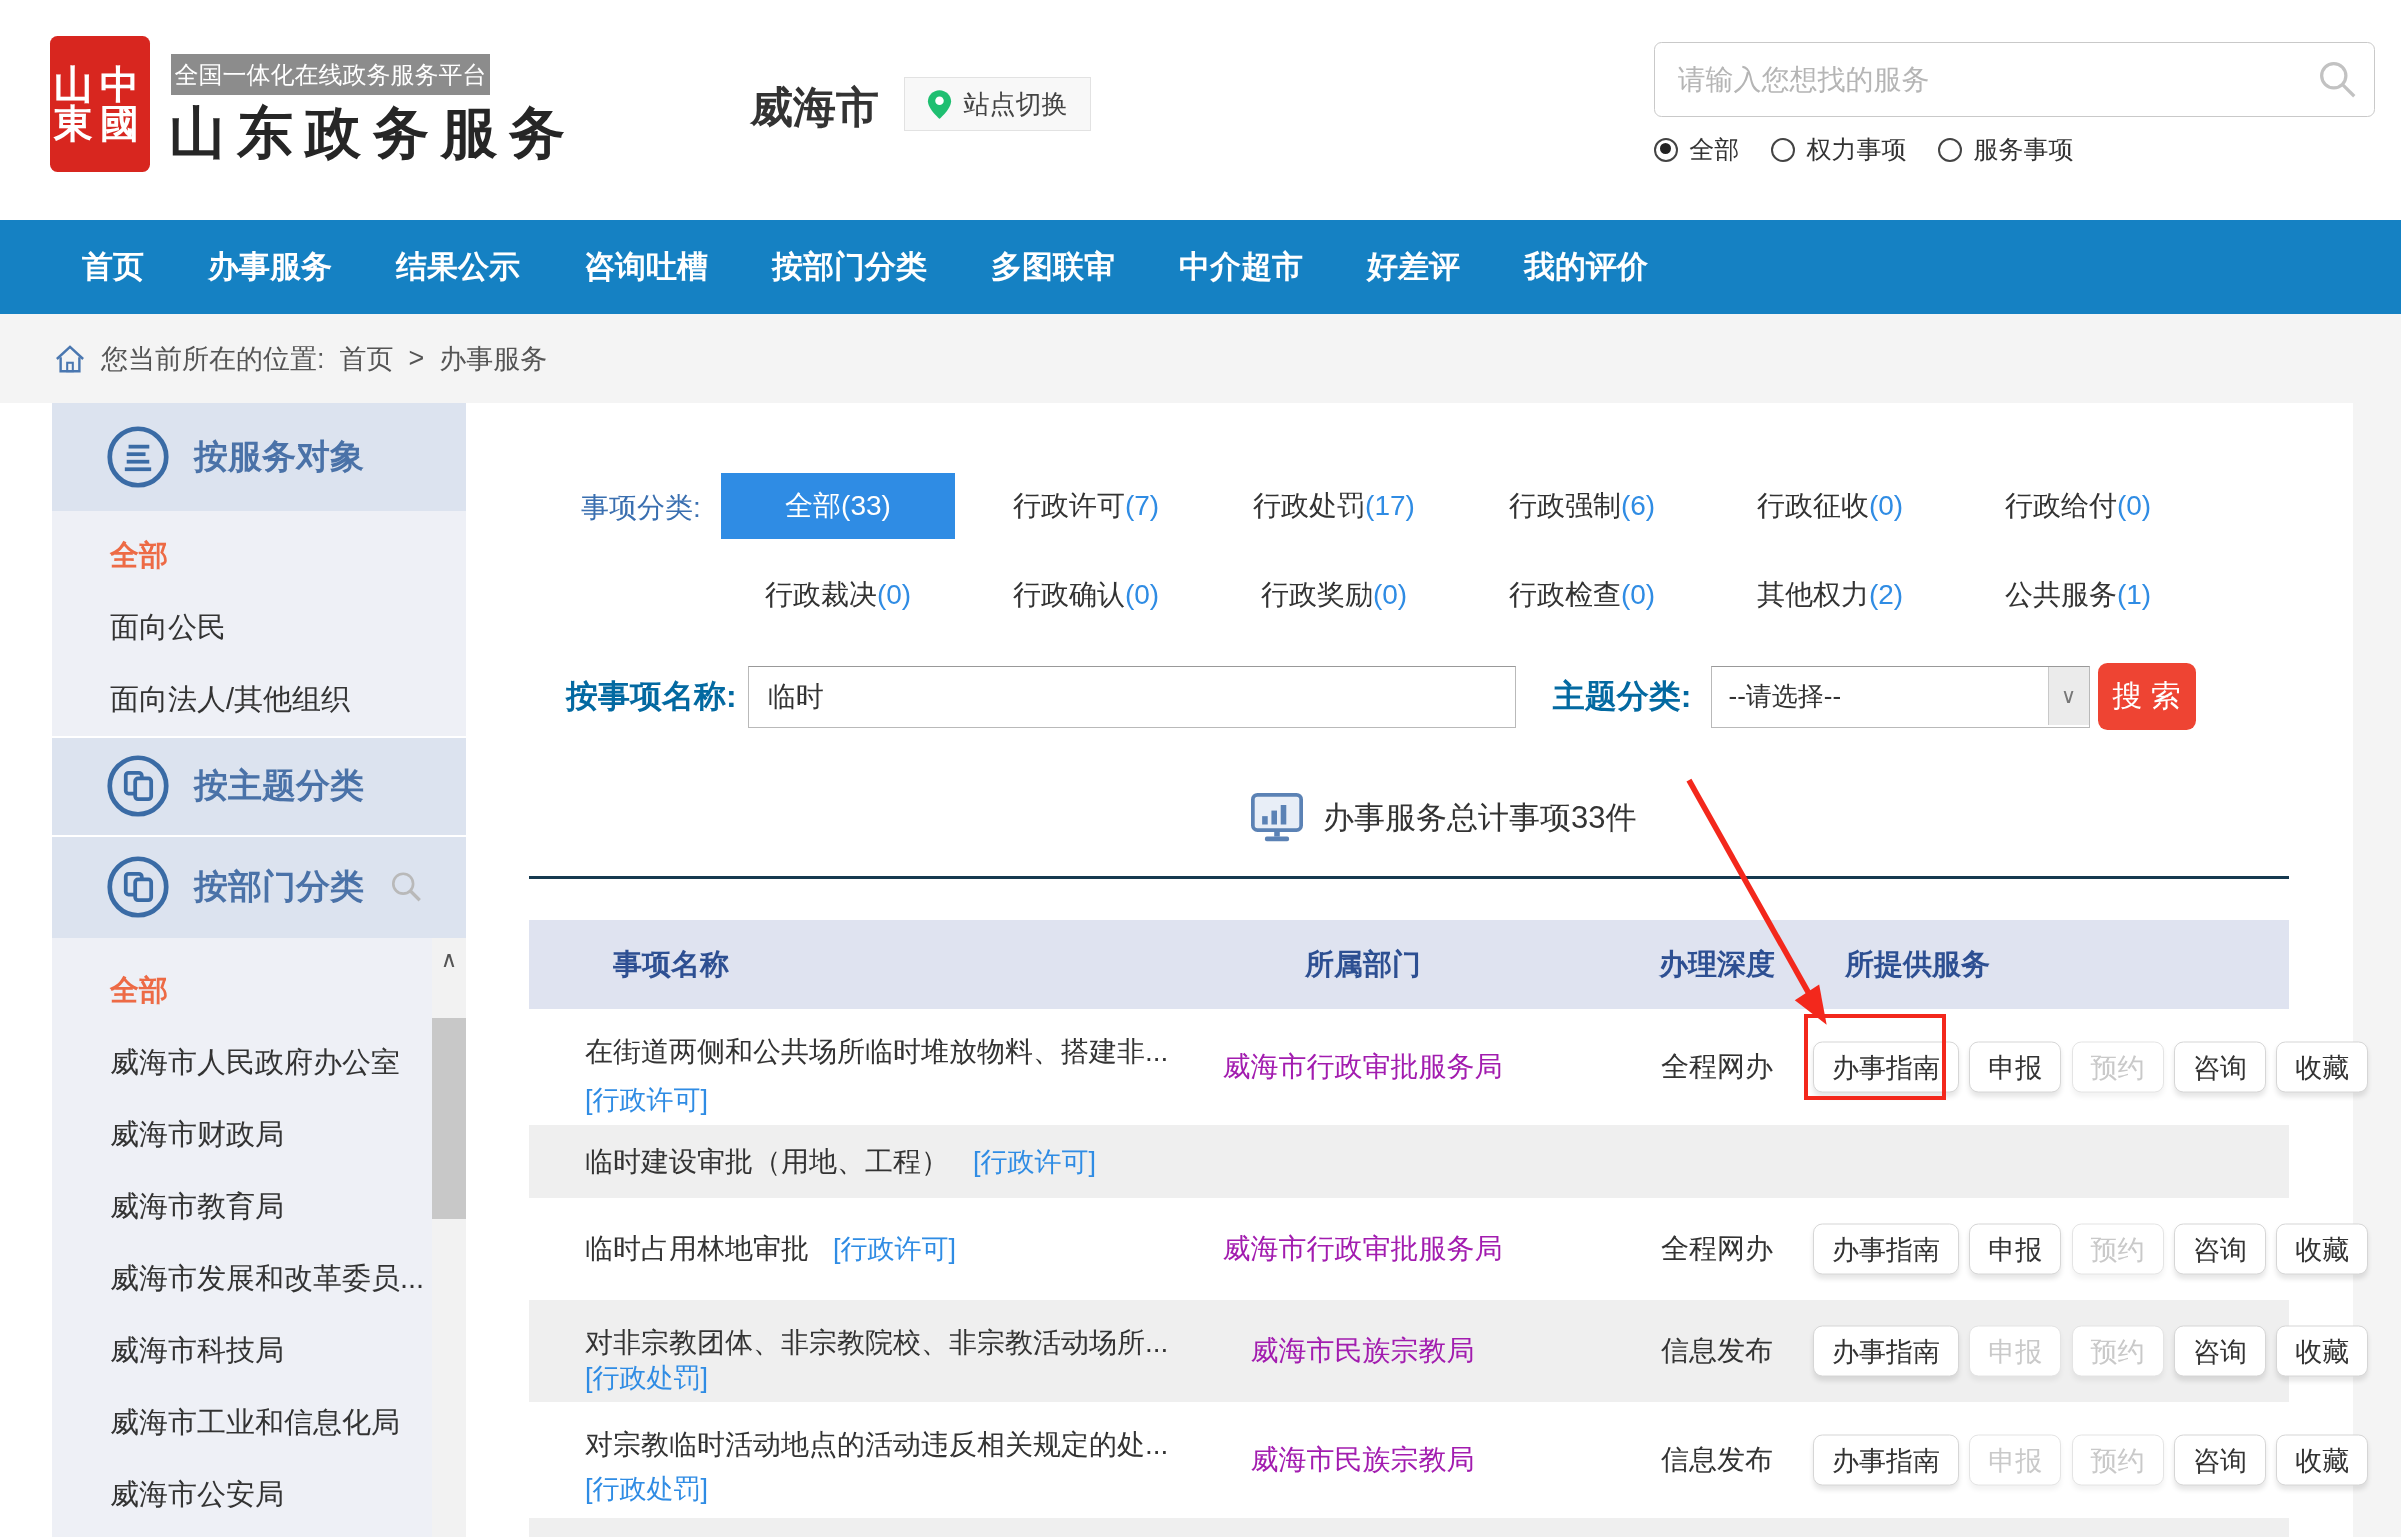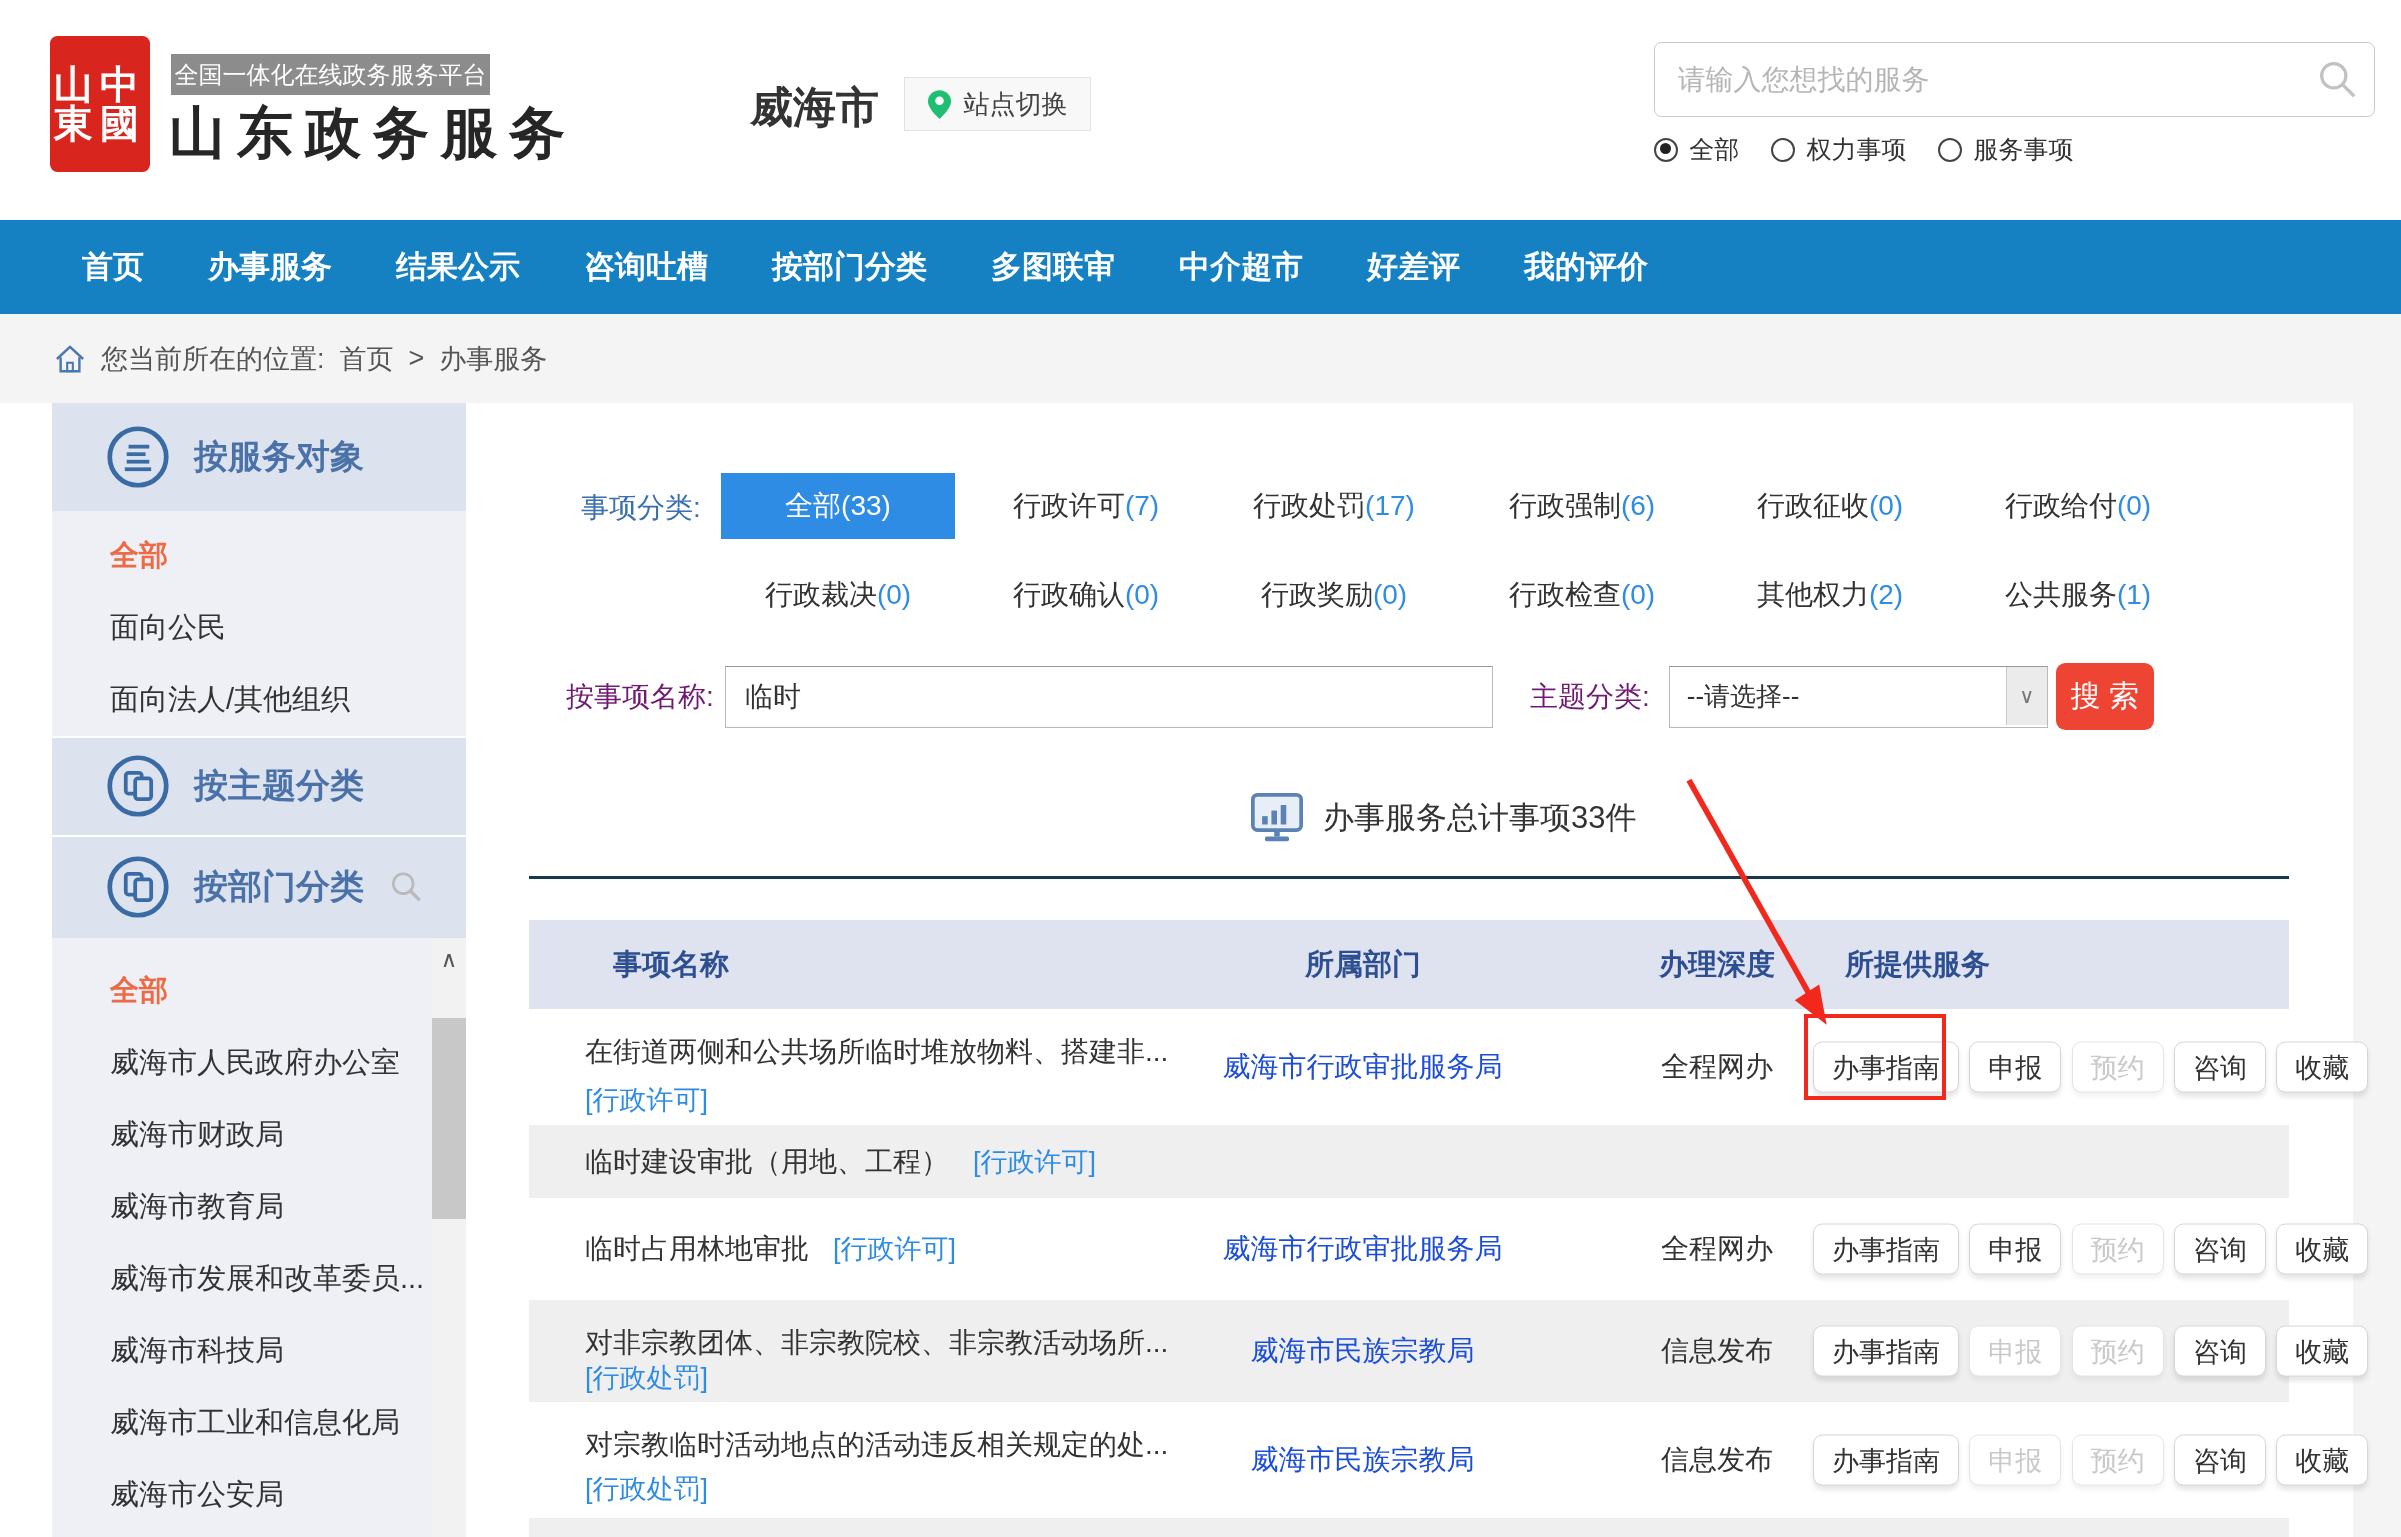--- a/index.html
+++ b/index.html
@@ -85,21 +85,21 @@
     grid-template-columns:repeat(6, 248px); row-gap:23.4px;
   }
   .tab {
     width:234px; height:66px; display:flex; align-items:center; justify-content:center;
     font-size:28px; color:#333; cursor:pointer; white-space:nowrap;
   }
   .tab .cnt { color:#2f8ce4; }
   .tab.active { background:#2f8ce4; color:#fff; }
   .tab.active .cnt { color:#fff; }
   #name-row { position:absolute; left:37px; top:260px; height:67px; display:flex; align-items:center; }
-  .fld-label { font-size:28px; color:#701a75; white-space:nowrap; }
+  .fld-label { font-size:32px; color:#0369a1; white-space:nowrap;font-weight:bold; }
   #name-input {
     width:768px; height:62px; margin-left:11.2px; border:1.9px solid #b9b9b9; border-top-color:#999;
     font-size:28px; padding:0 19px; color:#333; font-family:inherit; background:#fff;
   }
   #topic-label { margin-left:37px; }
   #topic-select {
     width:379px; height:62px; margin-left:19px; border:1.9px solid #b9b9b9; border-top-color:#999;
     background:#fff; position:relative; display:flex; align-items:center; padding-left:17px;
     font-size:26px; color:#333; cursor:pointer;
   }
@@ -129,21 +129,21 @@
   .trow.shade-gray { background:#efefef; }
   .trow.r0 { height:116px; } .trow.r1 { height:73px; } .trow.r2 { height:102px; }
   .trow.r3 { height:102px; } .trow.r4 { height:116px; } .trow.stub { height:19px; background:#efefef; }
   .c-name { position:absolute; left:56px; font-size:28px; color:#333; white-space:nowrap; }
   .trow.twoline .c-name { top:24px; }
   .trow.oneline .c-name { top:50%; transform:translateY(-50%); }
   .trow.r3 .c-name.nm2 { top:60px; } .trow.r4 .c-name.nm2 { top:69px; }
   .trow.r0 .c-name.nm2 { top:73px; }
   .tag { color:#2f8ce4; cursor:pointer; font-size:27px; }
   .c-name .tag.inline { margin-left:24px; }
-  .c-dept { position:absolute; left:646px; width:375px; text-align:center; top:50%; transform:translateY(-50%); font-size:28px; color:#1d4ed8; white-space:nowrap; }
+  .c-dept { position:absolute; left:646px; width:375px; text-align:center; top:50%; transform:translateY(-50%); font-size:28px; color:#a21caf; white-space:nowrap; }
   .c-depth { position:absolute; left:1071px; width:234px; text-align:center; top:50%; transform:translateY(-50%); font-size:28px; color:#333; }
   .c-serv { position:absolute; left:1284px; top:50%; transform:translateY(-50%); display:flex; gap:10.3px; }
   .svc-btn {
     height:51px; padding:0 18px; background:#fff; border:1.9px solid #d6d6d6; border-radius:9.4px;
     font-size:27px; color:#333; display:flex; align-items:center; justify-content:center;
     box-shadow:0 3.7px 5.6px rgba(0,0,0,.10); cursor:pointer; white-space:nowrap; font-family:inherit;
   }
   .svc-btn.disabled { color:#c9c9c9; border-color:#e4e4e4; box-shadow:0 3.7px 5.6px rgba(0,0,0,.05); cursor:default; }
   
   #annot-layer { position:absolute; left:0; top:0; width:2401px; height:1537px; pointer-events:none; z-index:50; }

